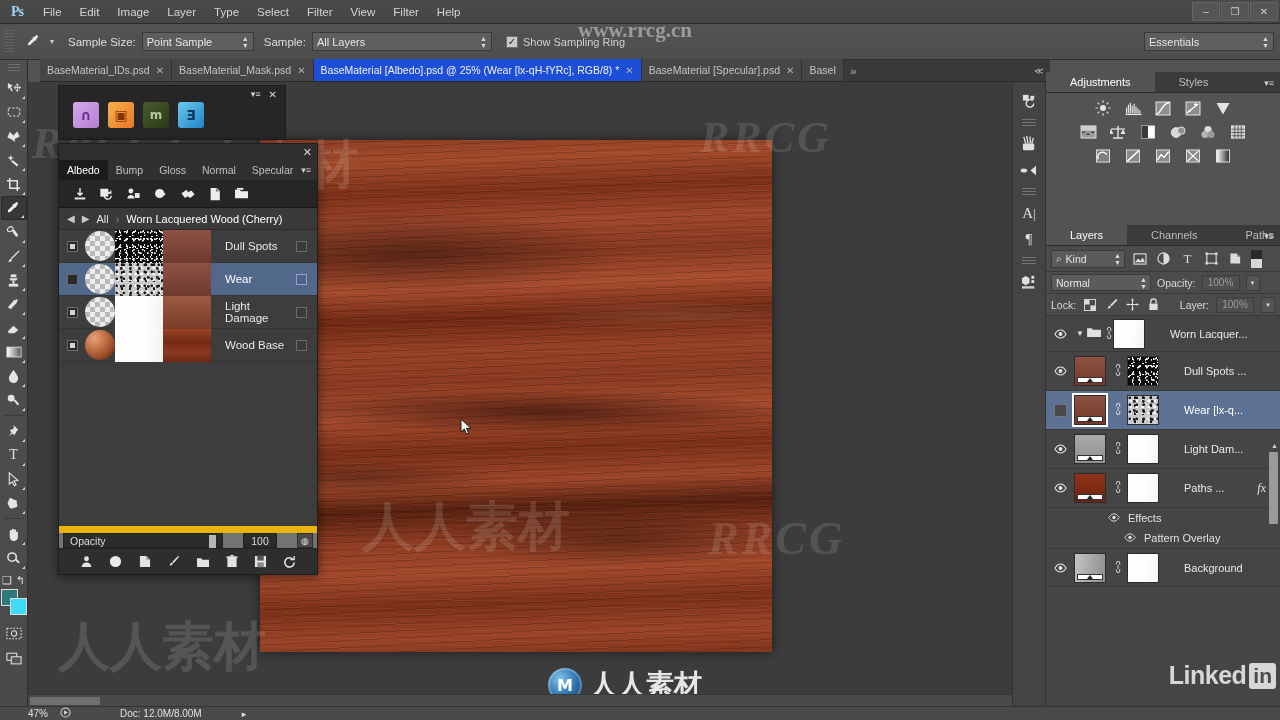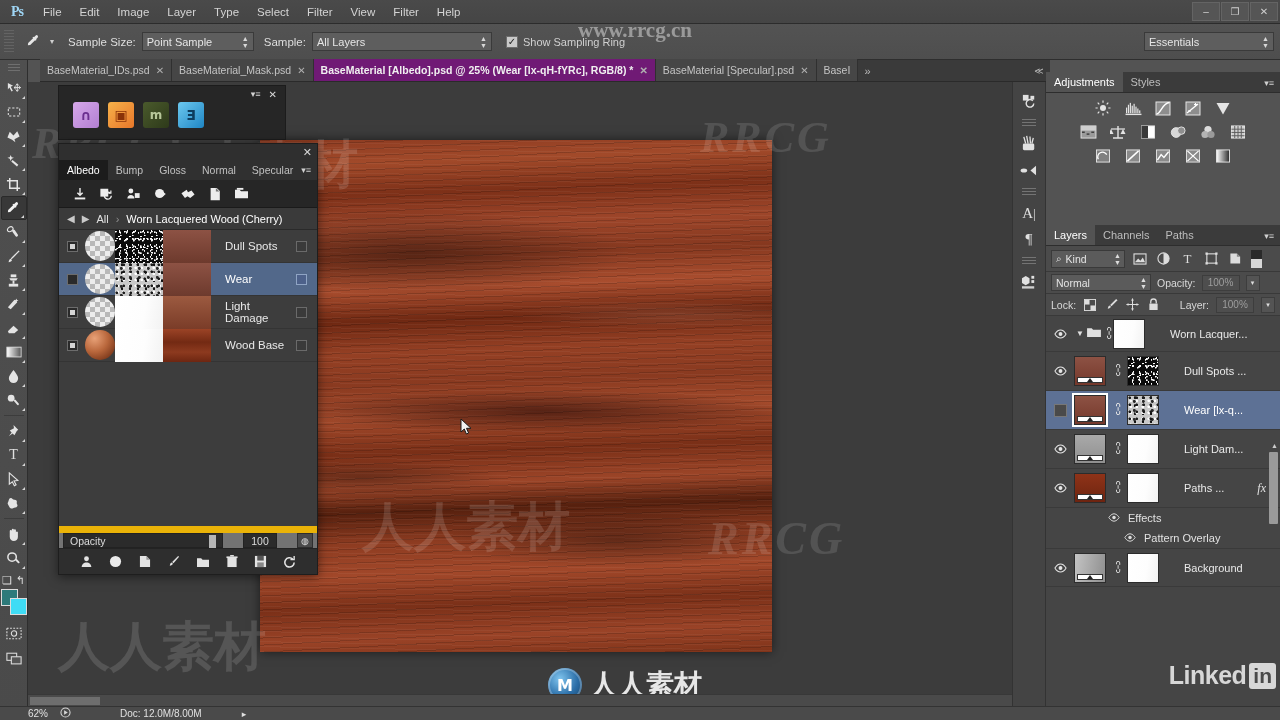--- a/index.html
+++ b/index.html
@@ -69,21 +69,21 @@
     position: absolute; left: 40px; top: 60px; width: 1010px; height: 22px;
     background: #3a3a3a; border-bottom: 1px solid #2a2a2a;
     display: flex; align-items: flex-end;
   }
   .doctab {
     height: 22px; display: flex; align-items: center; gap: 6px;
     padding: 0 7px; font-size: 10.5px; color: #c4c4c4;
     background: #464646; border-right: 1px solid #303030;
     white-space: nowrap;
   }
-  .doctab.active { background: #701a75; color: #f0f0f0; font-weight: bold; }
+  .doctab.active { background: #1d4ed8; color: #f0f0f0; font-weight: normal; }
   .doctab .x { font-size: 10px; color: #b0b0b0; }
   .tabs-more { padding: 0 6px; font-size: 11px; color: #bbb; align-self: center; }
   .tab-grip { position: absolute; right: 0; top: 0; width: 22px; height: 22px;
     display:flex; align-items:center; justify-content:center; font-size:9px; color:#bbb;}
 
   
   .toolbar {
     position: absolute; left: 0; top: 60px; width: 28px; height: 660px;
     background: linear-gradient(#4f4f4f, #4a4a4a);
     border-right: 1px solid #2e2e2e;
@@ -262,21 +262,21 @@
 
   
   .rightdock {
     position: absolute; left: 1046px; top: 72px; width: 234px; height: 648px;
     background: #454545;
   }
   .pnl-tabs {
     height: 21px; background: #3b3b3b; display: flex; align-items: stretch; position: relative;
     border-bottom: 1px solid #2d2d2d;
   }
-  .pnl-tab { padding: 0 8px; font-size: 11px; color: #bdbdbd; display:flex; align-items:center; }
+  .pnl-tab { padding: 0 24px; font-size: 11px; color: #bdbdbd; display:flex; align-items:center; }
   .pnl-tab.active { background: #535353; color: #ffffff; }
   .pnl-menu { position: absolute; right: 6px; top: 6px; font-size: 9px; color: #d0d0d0; }
 
   .adjpanel { background: #535353; padding: 6px 0 8px 0; height: 132px; }
   .adj-title { font-size: 11px; color: #e8e8e8; font-weight: bold; padding: 2px 0 6px 10px; }
   .adj-grid { display: flex; flex-direction: column; gap: 6px; align-items: center; }
   .adj-row { display: flex; gap: 9px; }
   .adj-ico {
     width: 21px; height: 18px; display: flex; align-items: center; justify-content: center;
     color: #e4e4e4; font-size: 12px; background: transparent;
@@ -1301,21 +1301,21 @@
   <div class="linkedin">
     <span class="txt">Linked</span>
     <span class="box">in</span>
   </div>
 
   <div class="canv-hscroll">
     <div class="thumb"></div>
   </div>
 
   <div class="statusbar">
-    <span class="sb-zoom">62%</span>
+    <span class="sb-zoom">47%</span>
     <span class="sb-ico">
       <svg width="11" height="11" viewBox="0 0 12 12">
           <circle cx="6" cy="6" r="5" fill="none" stroke="#d8d8d8" stroke-width="1.1"></circle>
           <path d="M4.5 3.5l4 2.5-4 2.5z" fill="#d8d8d8"></path>
         </svg>
     </span>
     <span class="sb-doc">Doc: 12.0M/8.00M</span>
     <span class="sb-arrow">▸</span>
   </div>
 

